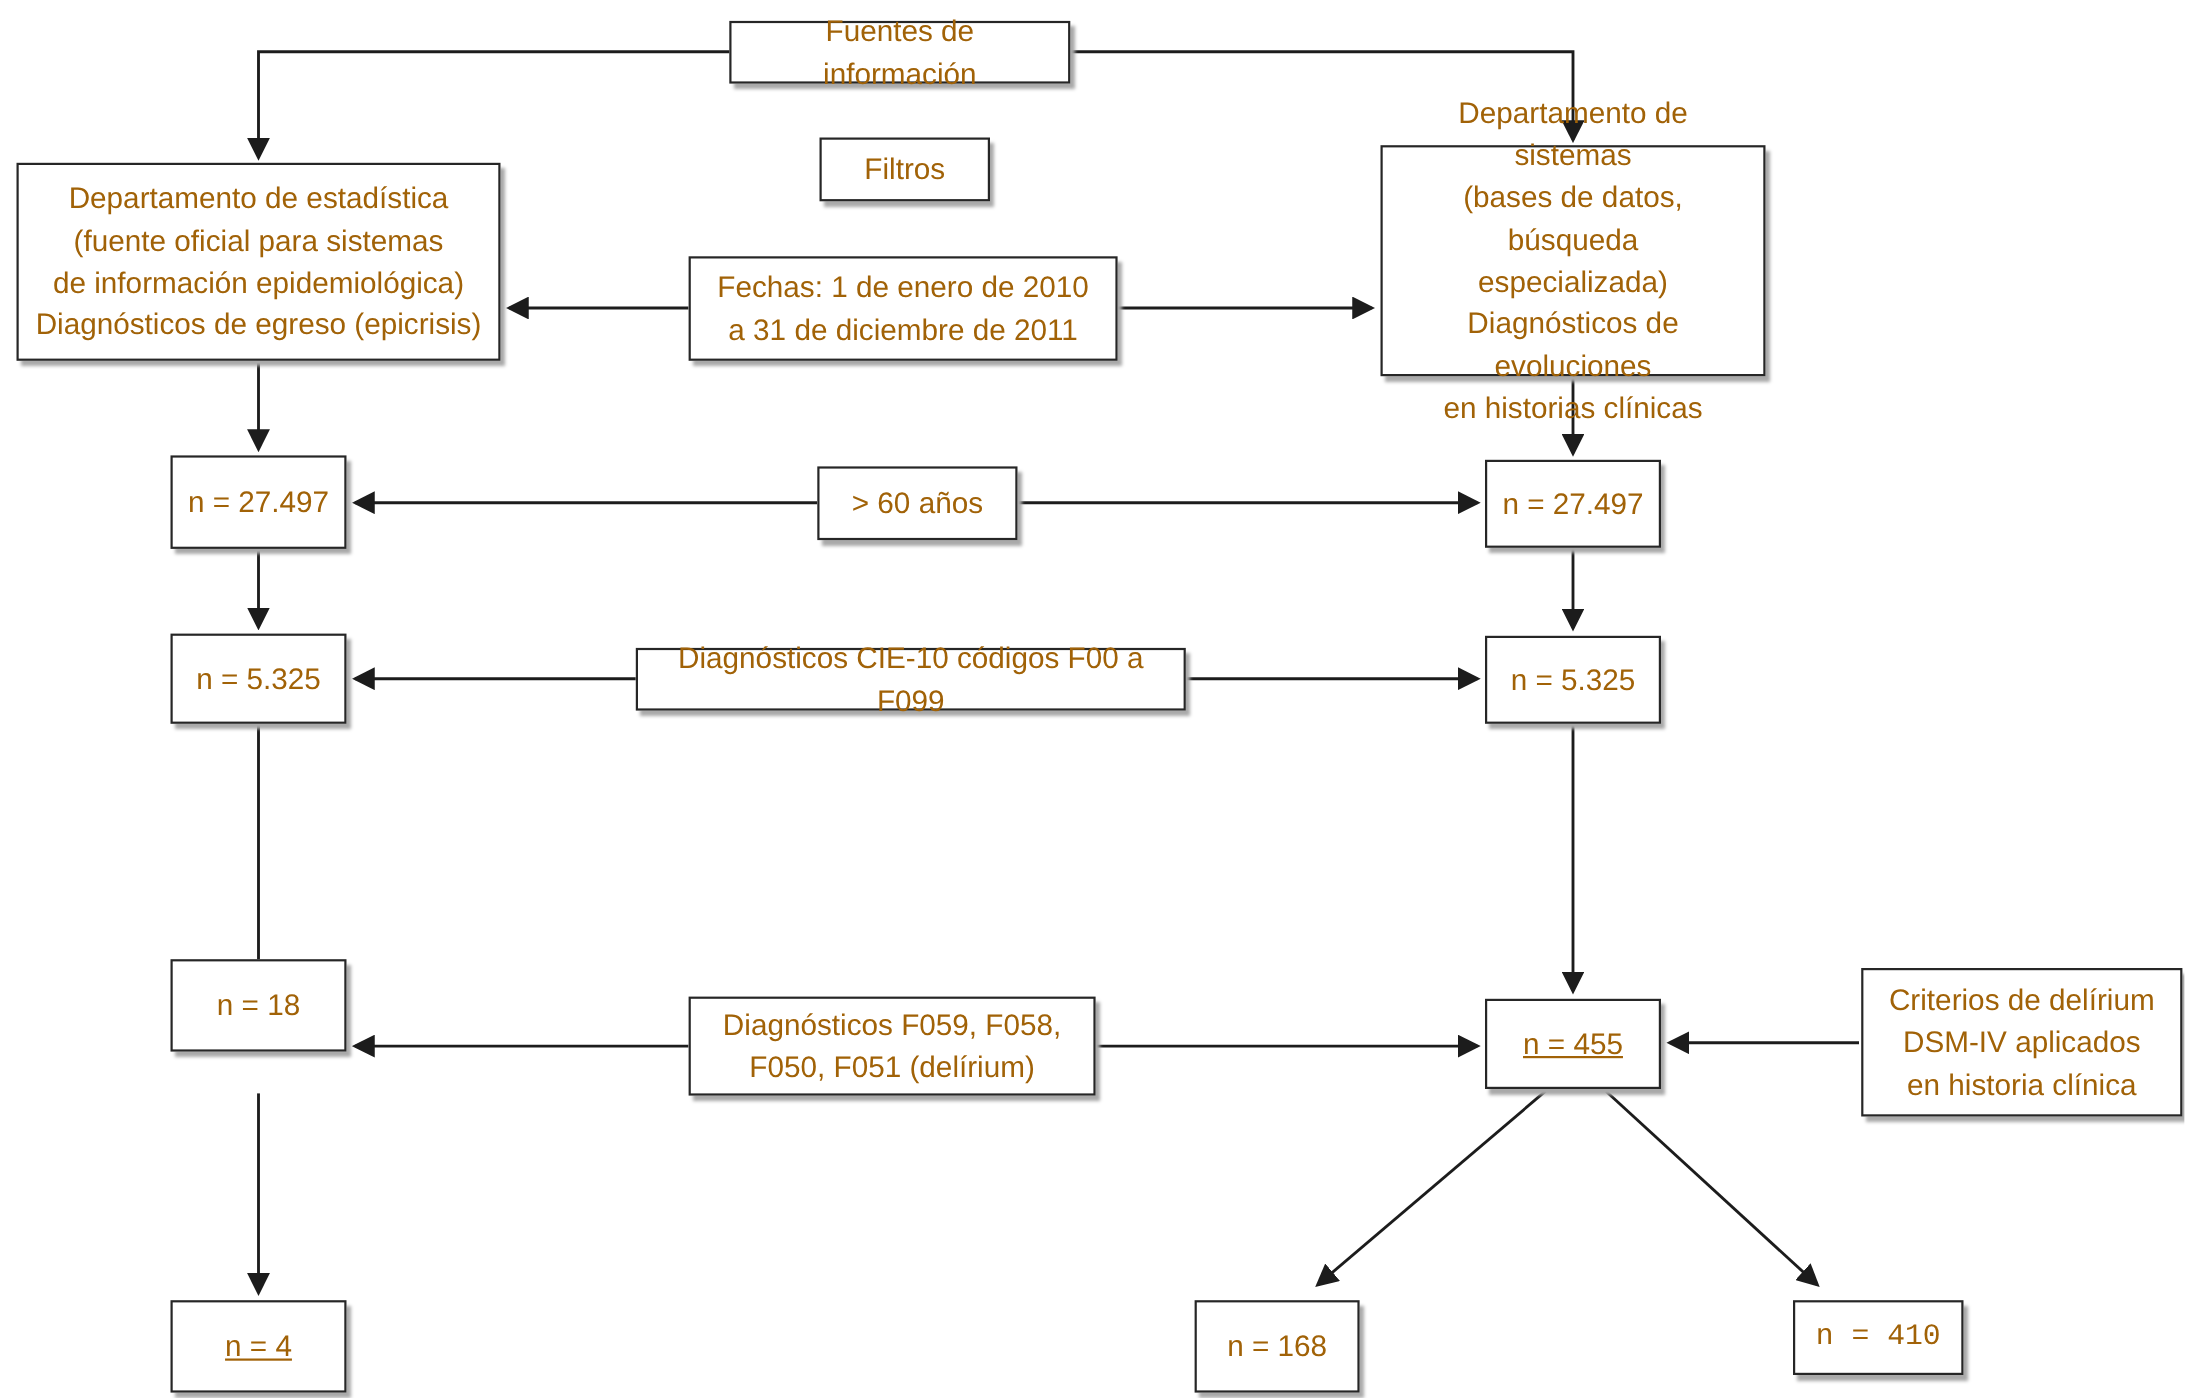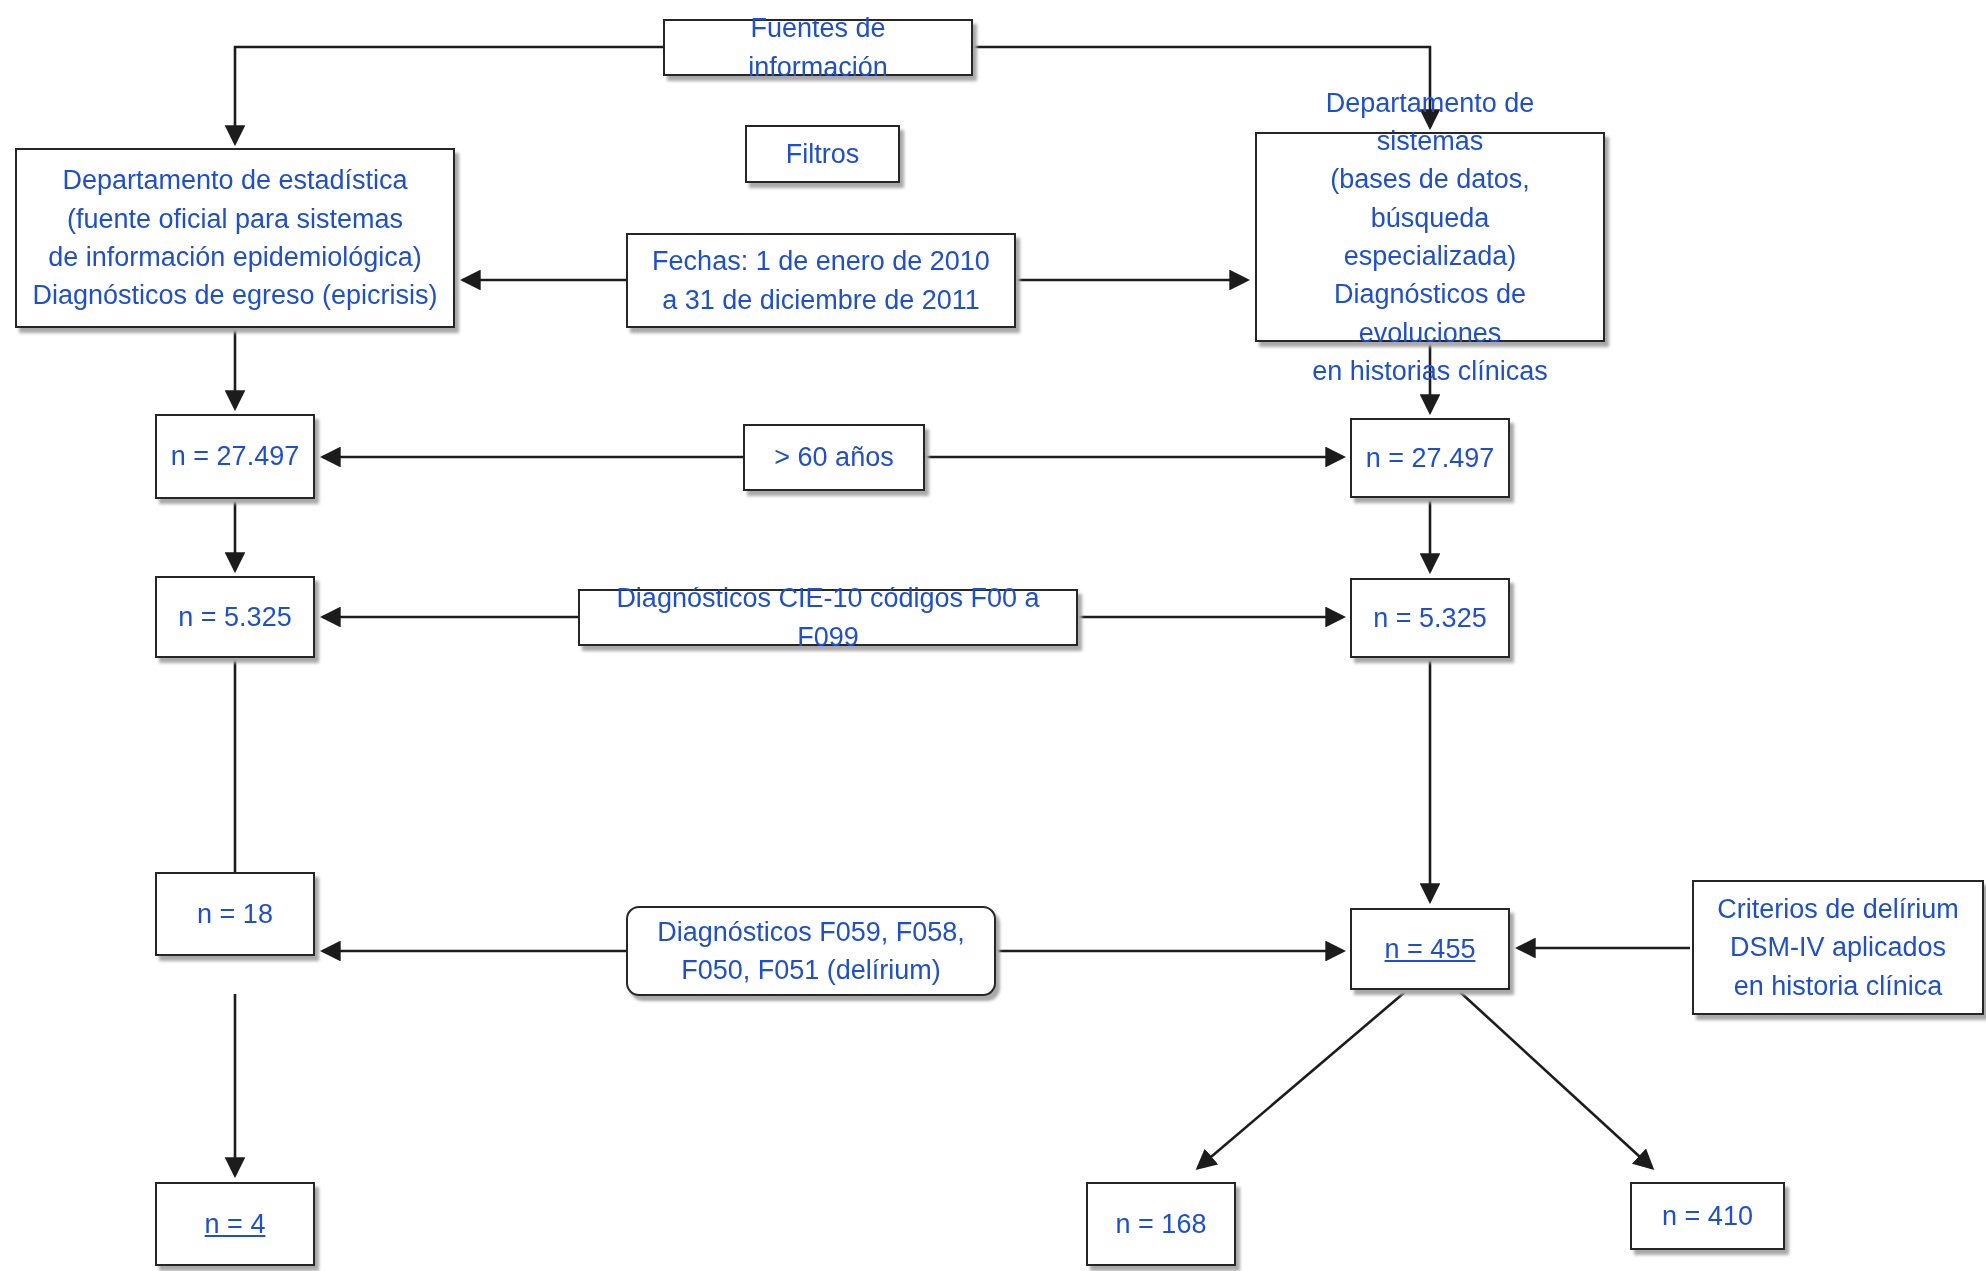--- a/index.html
+++ b/index.html
@@ -1,21 +1,21 @@
 <!DOCTYPE html>
 <html><head>
 <meta charset="utf-8">
 <style>
   html,body{margin:0;padding:0;background:#ffffff;}
   .canvas{
     position:relative;
     width:1986px;height:1271px;
     background:#ffffff;
     font-family:"Liberation Sans", sans-serif;
-    color:#1d4ed8;
+    color:#a16207;
     overflow:hidden;
   }
   svg.wires{position:absolute;left:0;top:0;pointer-events:none;}
   .node{
     position:absolute;
     background:#ffffff;
     border:2.5px solid #262626;
     box-shadow:4px 5px 3px #a9a9a9;
     display:flex;align-items:center;justify-content:center;
     text-align:center;
@@ -25,31 +25,31 @@
     padding:6px 12px;
     box-sizing:border-box;
   }
   #node-fuentes        {left:663px; top:19px;   width:310px; height:57px;}
   #node-filtros        {left:745px; top:125px;  width:155px; height:58px;}
   #node-dept-estadistica{left:15px;  top:148px;  width:440px; height:180px;}
   #node-dept-sistemas  {left:1255px;top:132px;  width:350px; height:210px;}
   #node-fechas         {left:626px; top:233px;  width:390px; height:95px;}
   #node-edad           {left:743px; top:424px;  width:182px; height:67px;}
   #node-cie10          {left:578px; top:589px;  width:500px; height:57px;}
-  #node-delirium-codes {left:626px; top:906px;  width:370px; height:90px;border-radius:13px;}
+  #node-delirium-codes {left:626px; top:906px;  width:370px; height:90px;}
   #node-criterios      {left:1692px;top:880px;  width:292px; height:135px;}
   #node-left-n1        {left:155px; top:414px;  width:160px; height:85px;}
   #node-left-n2        {left:155px; top:576px;  width:160px; height:82px;}
   #node-left-n3        {left:155px; top:872px;  width:160px; height:84px;}
   #node-left-n4        {left:155px; top:1182px; width:160px; height:84px;text-decoration:underline;}
   #node-right-n1       {left:1350px;top:418px;  width:160px; height:80px;}
   #node-right-n2       {left:1350px;top:578px;  width:160px; height:80px;}
   #node-right-n3       {left:1350px;top:908px;  width:160px; height:82px;text-decoration:underline;}
   #node-right-n4a      {left:1086px;top:1182px; width:150px; height:84px;}
-  #node-right-n4b      {left:1630px;top:1182px; width:155px; height:68px;}
+  #node-right-n4b      {left:1630px;top:1182px; width:155px; height:68px;font-family:Liberation Mono, monospace;}
 </style>
 </head>
 <body>
 
 <div class="canvas">
 
   <svg class="wires" width="1986" height="1271" viewBox="0 0 1986 1271">
     <defs>
       <marker id="arrow" viewBox="0 0 10 10" refX="8.5" refY="5" markerWidth="8" markerHeight="8" orient="auto-start-reverse">
         <path d="M 0 0 L 10 5 L 0 10 z" fill="#1c1c1c"></path>

